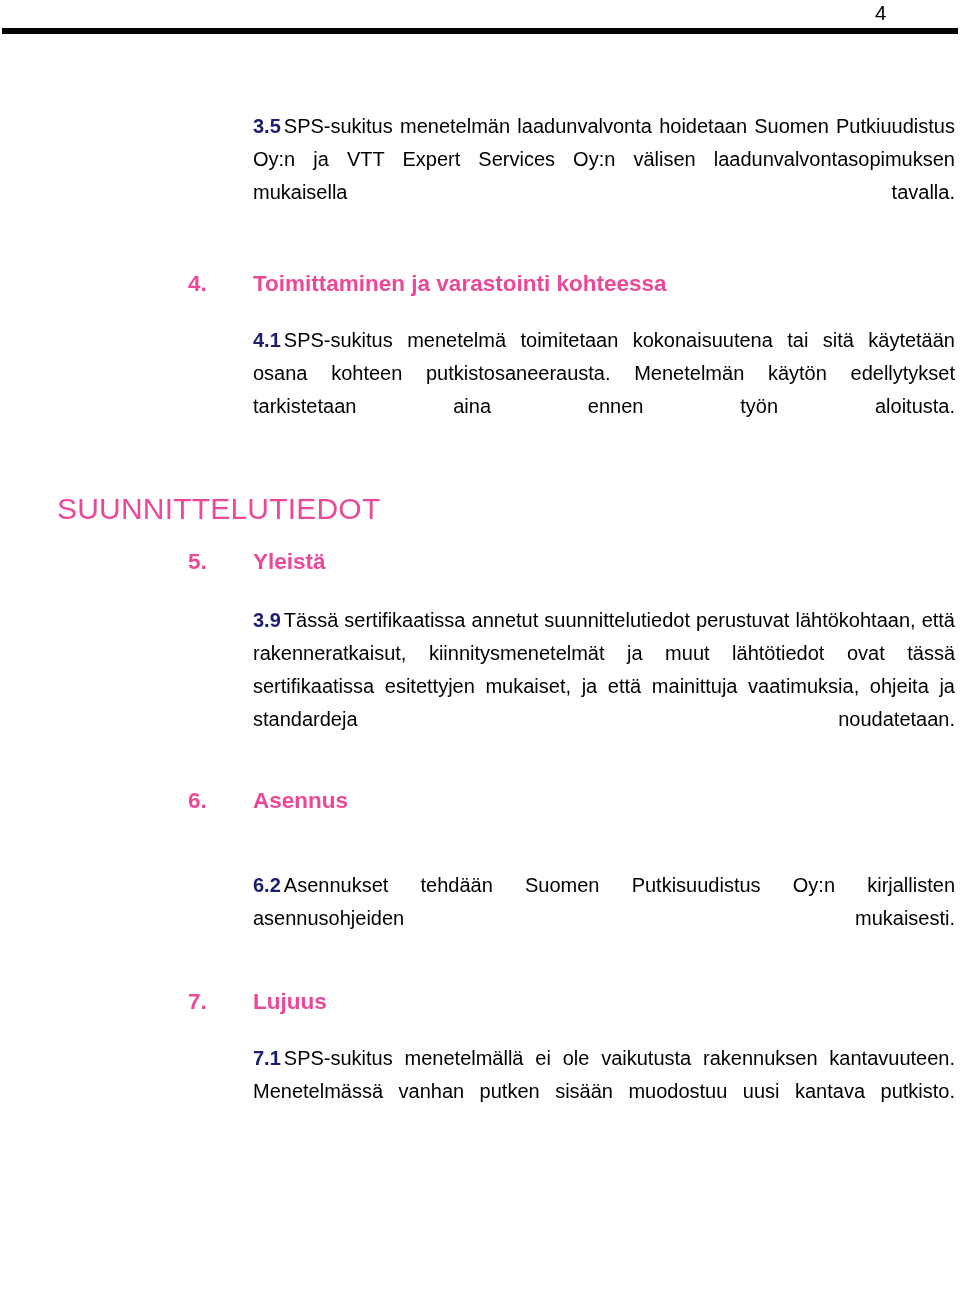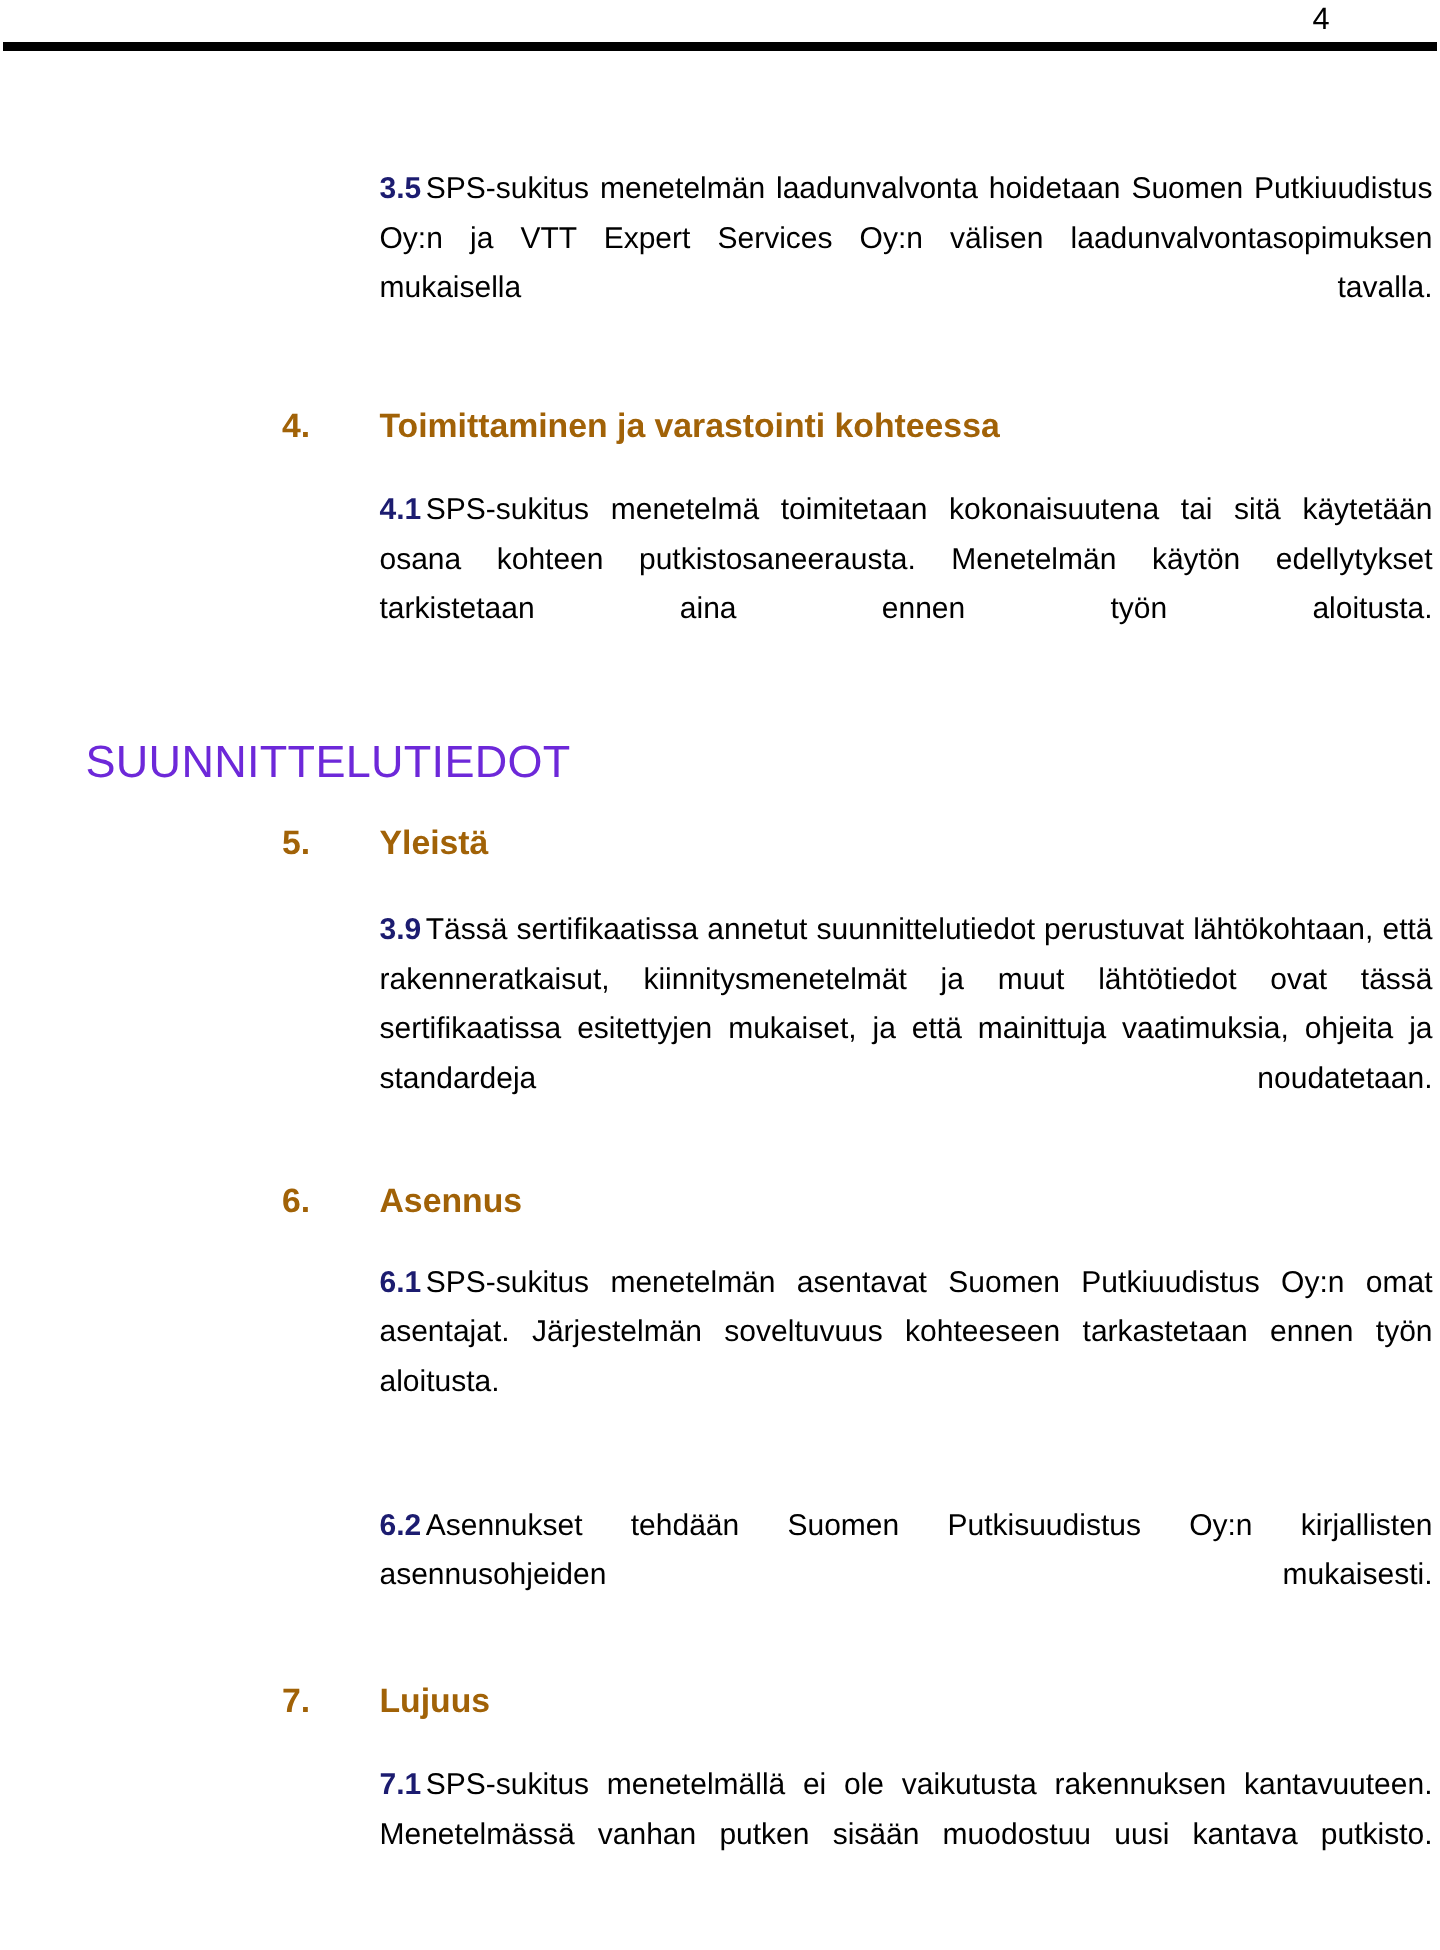--- a/index.html
+++ b/index.html
@@ -82,34 +82,34 @@
   .para:after {
     content: "";
     display: inline-block;
     width: 100%;
   }
 
   
   .sec-head {
     position: relative;
     padding: 0 5px 0 188px;
-    color: #a16207;
+    color: #ec4899;
     font-weight: bold;
     font-size: 22.5px;
     line-height: 32px;
   }
   .sec-head .snum {
     display: inline-block;
     width: 65px;
   }
 
   
   .part-head {
     padding-left: 57px;
-    color: #6d28d9;
+    color: #ec4899;
     font-weight: normal;
     font-size: 30px;
     line-height: 38px;
     letter-spacing: 0.2px;
   }
   .sp-16 { height: 16px; }
   .sp-18 { height: 18px; }
   .sp-22 { height: 22px; }
   .sp-24 { height: 24px; }
   .sp-26 { height: 26px; }
@@ -165,23 +165,20 @@
   </p>
 
   <div class="sp-16"></div>
 
   <div class="sec-head">
     <span class="snum">6.</span><span>Asennus</span>
   </div>
 
   <div class="sp-22"></div>
 
-  <p class="para">
-    <span class="pnum">6.1</span><span>SPS-sukitus menetelmän asentavat Suomen Putkiuudistus Oy:n omat asentajat. Järjestelmän soveltuvuus kohteeseen tarkastetaan ennen työn aloitusta.</span>
-  </p>
 
   <div class="sp-30"></div>
 
   <p class="para">
     <span class="pnum">6.2</span><span>Asennukset tehdään Suomen Putkisuudistus Oy:n kirjallisten asennusohjeiden mukaisesti.</span>
   </p>
 
   <div class="sp-18"></div>
 
   <div class="sec-head">

